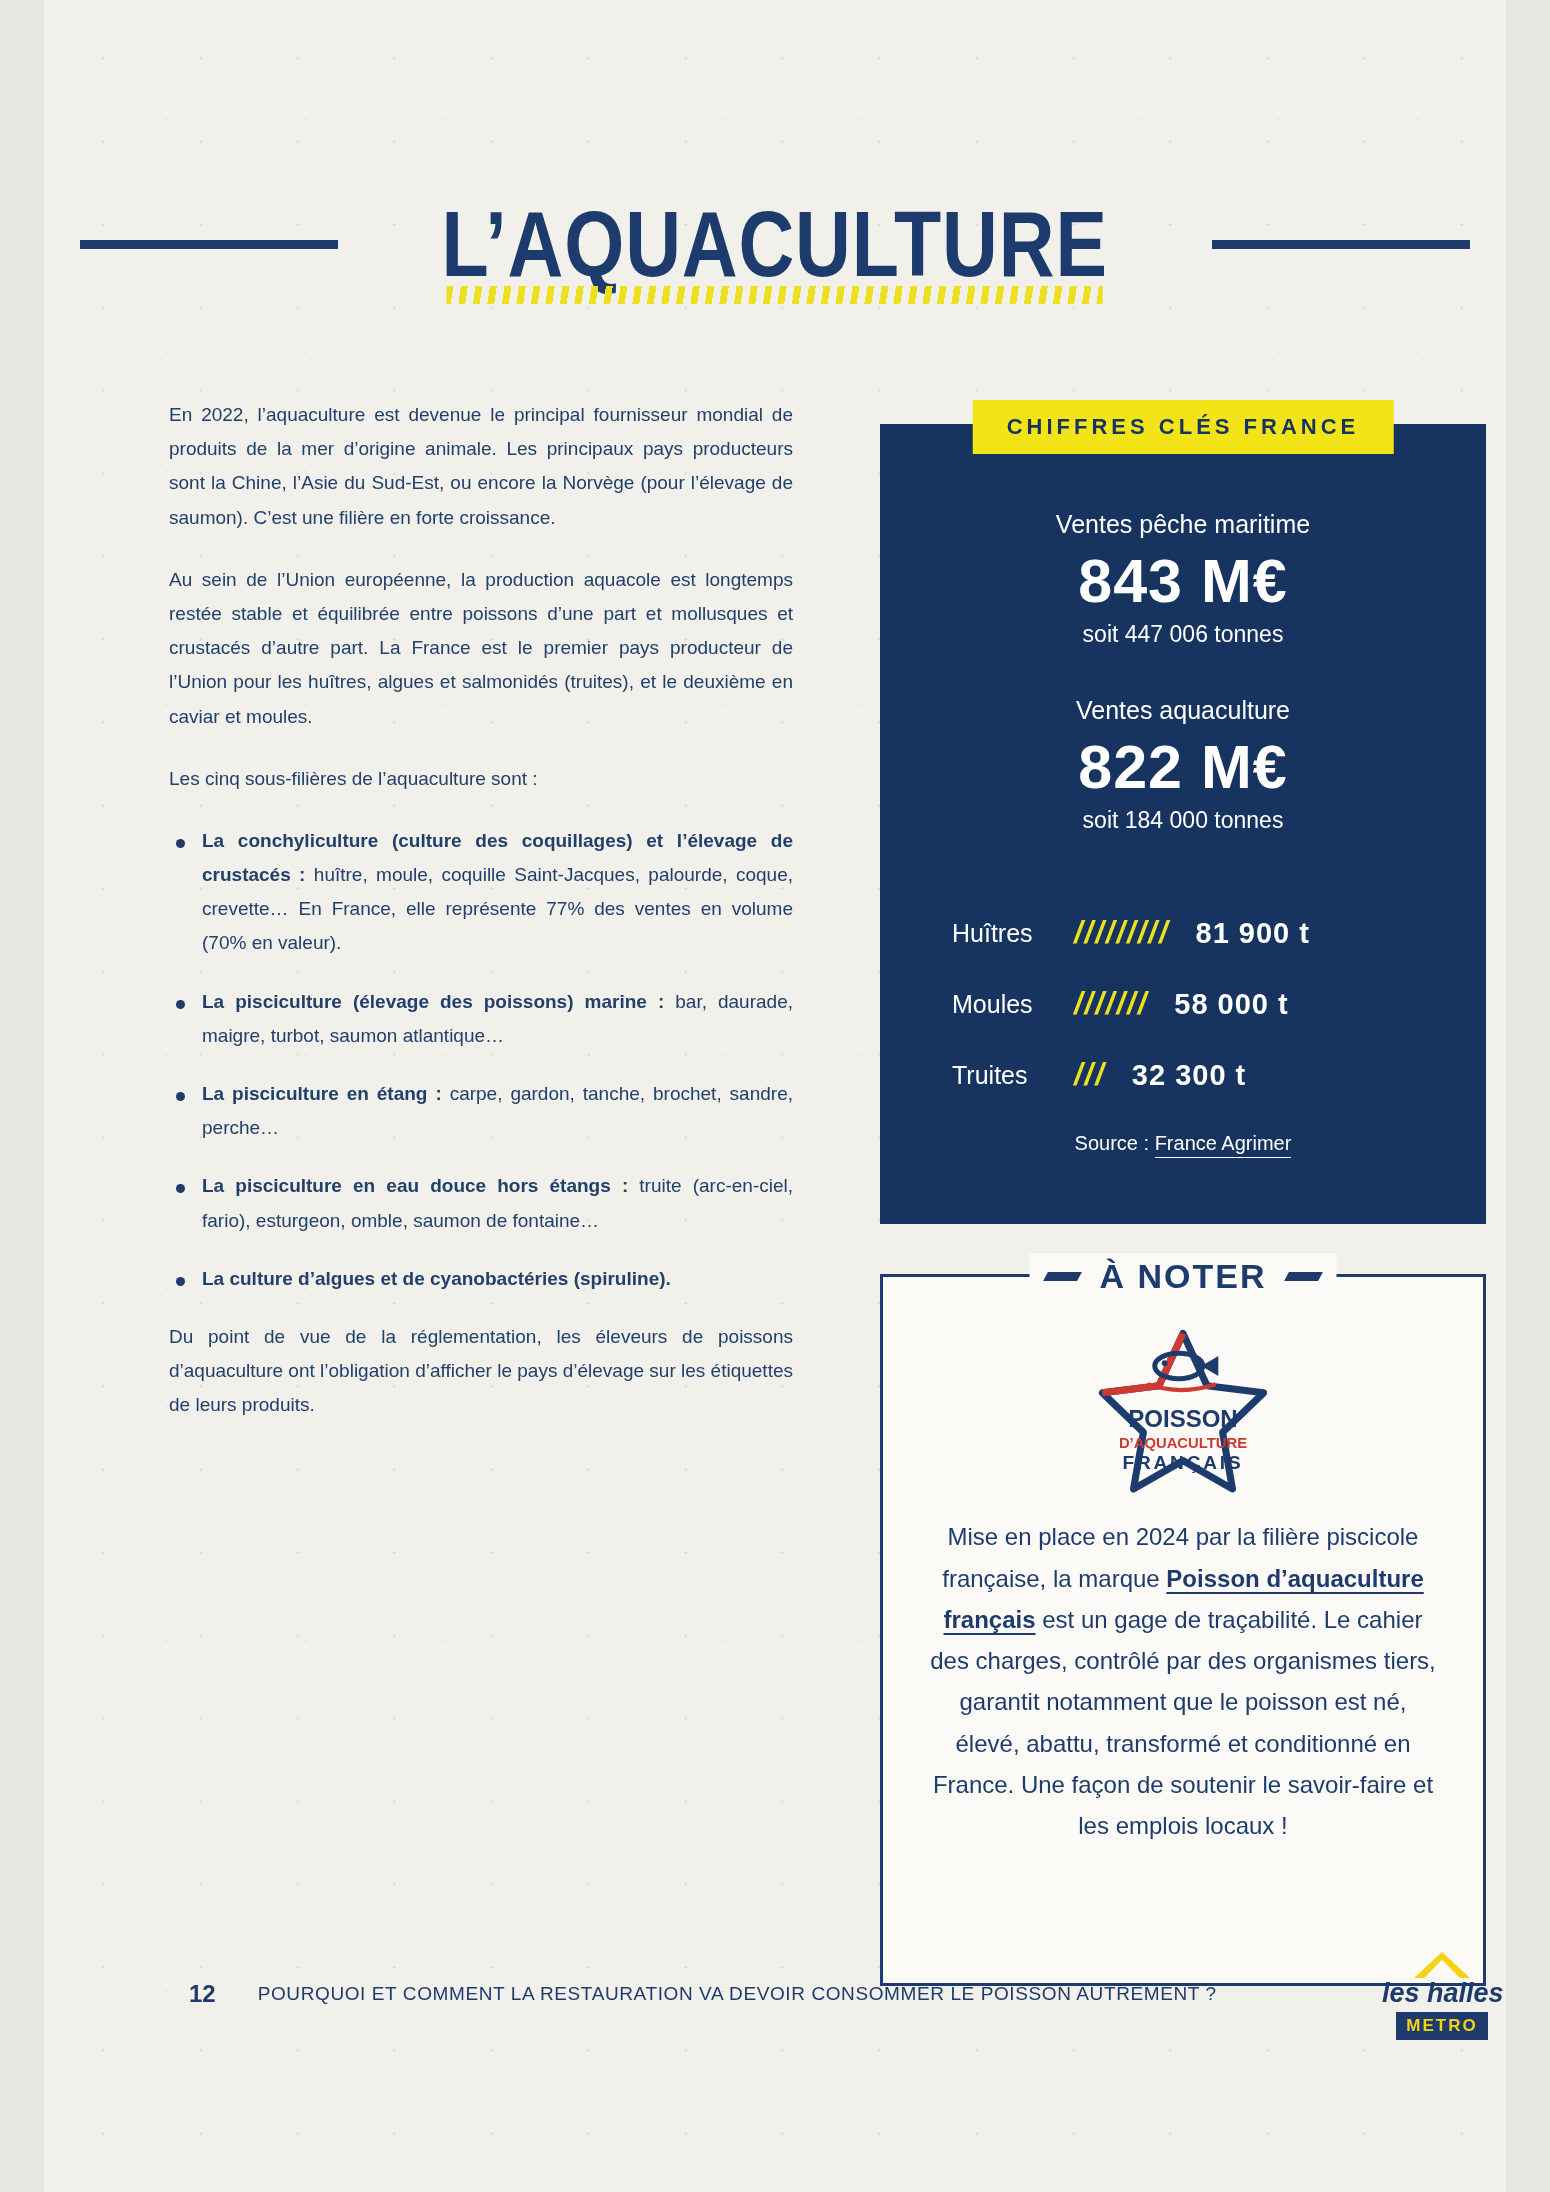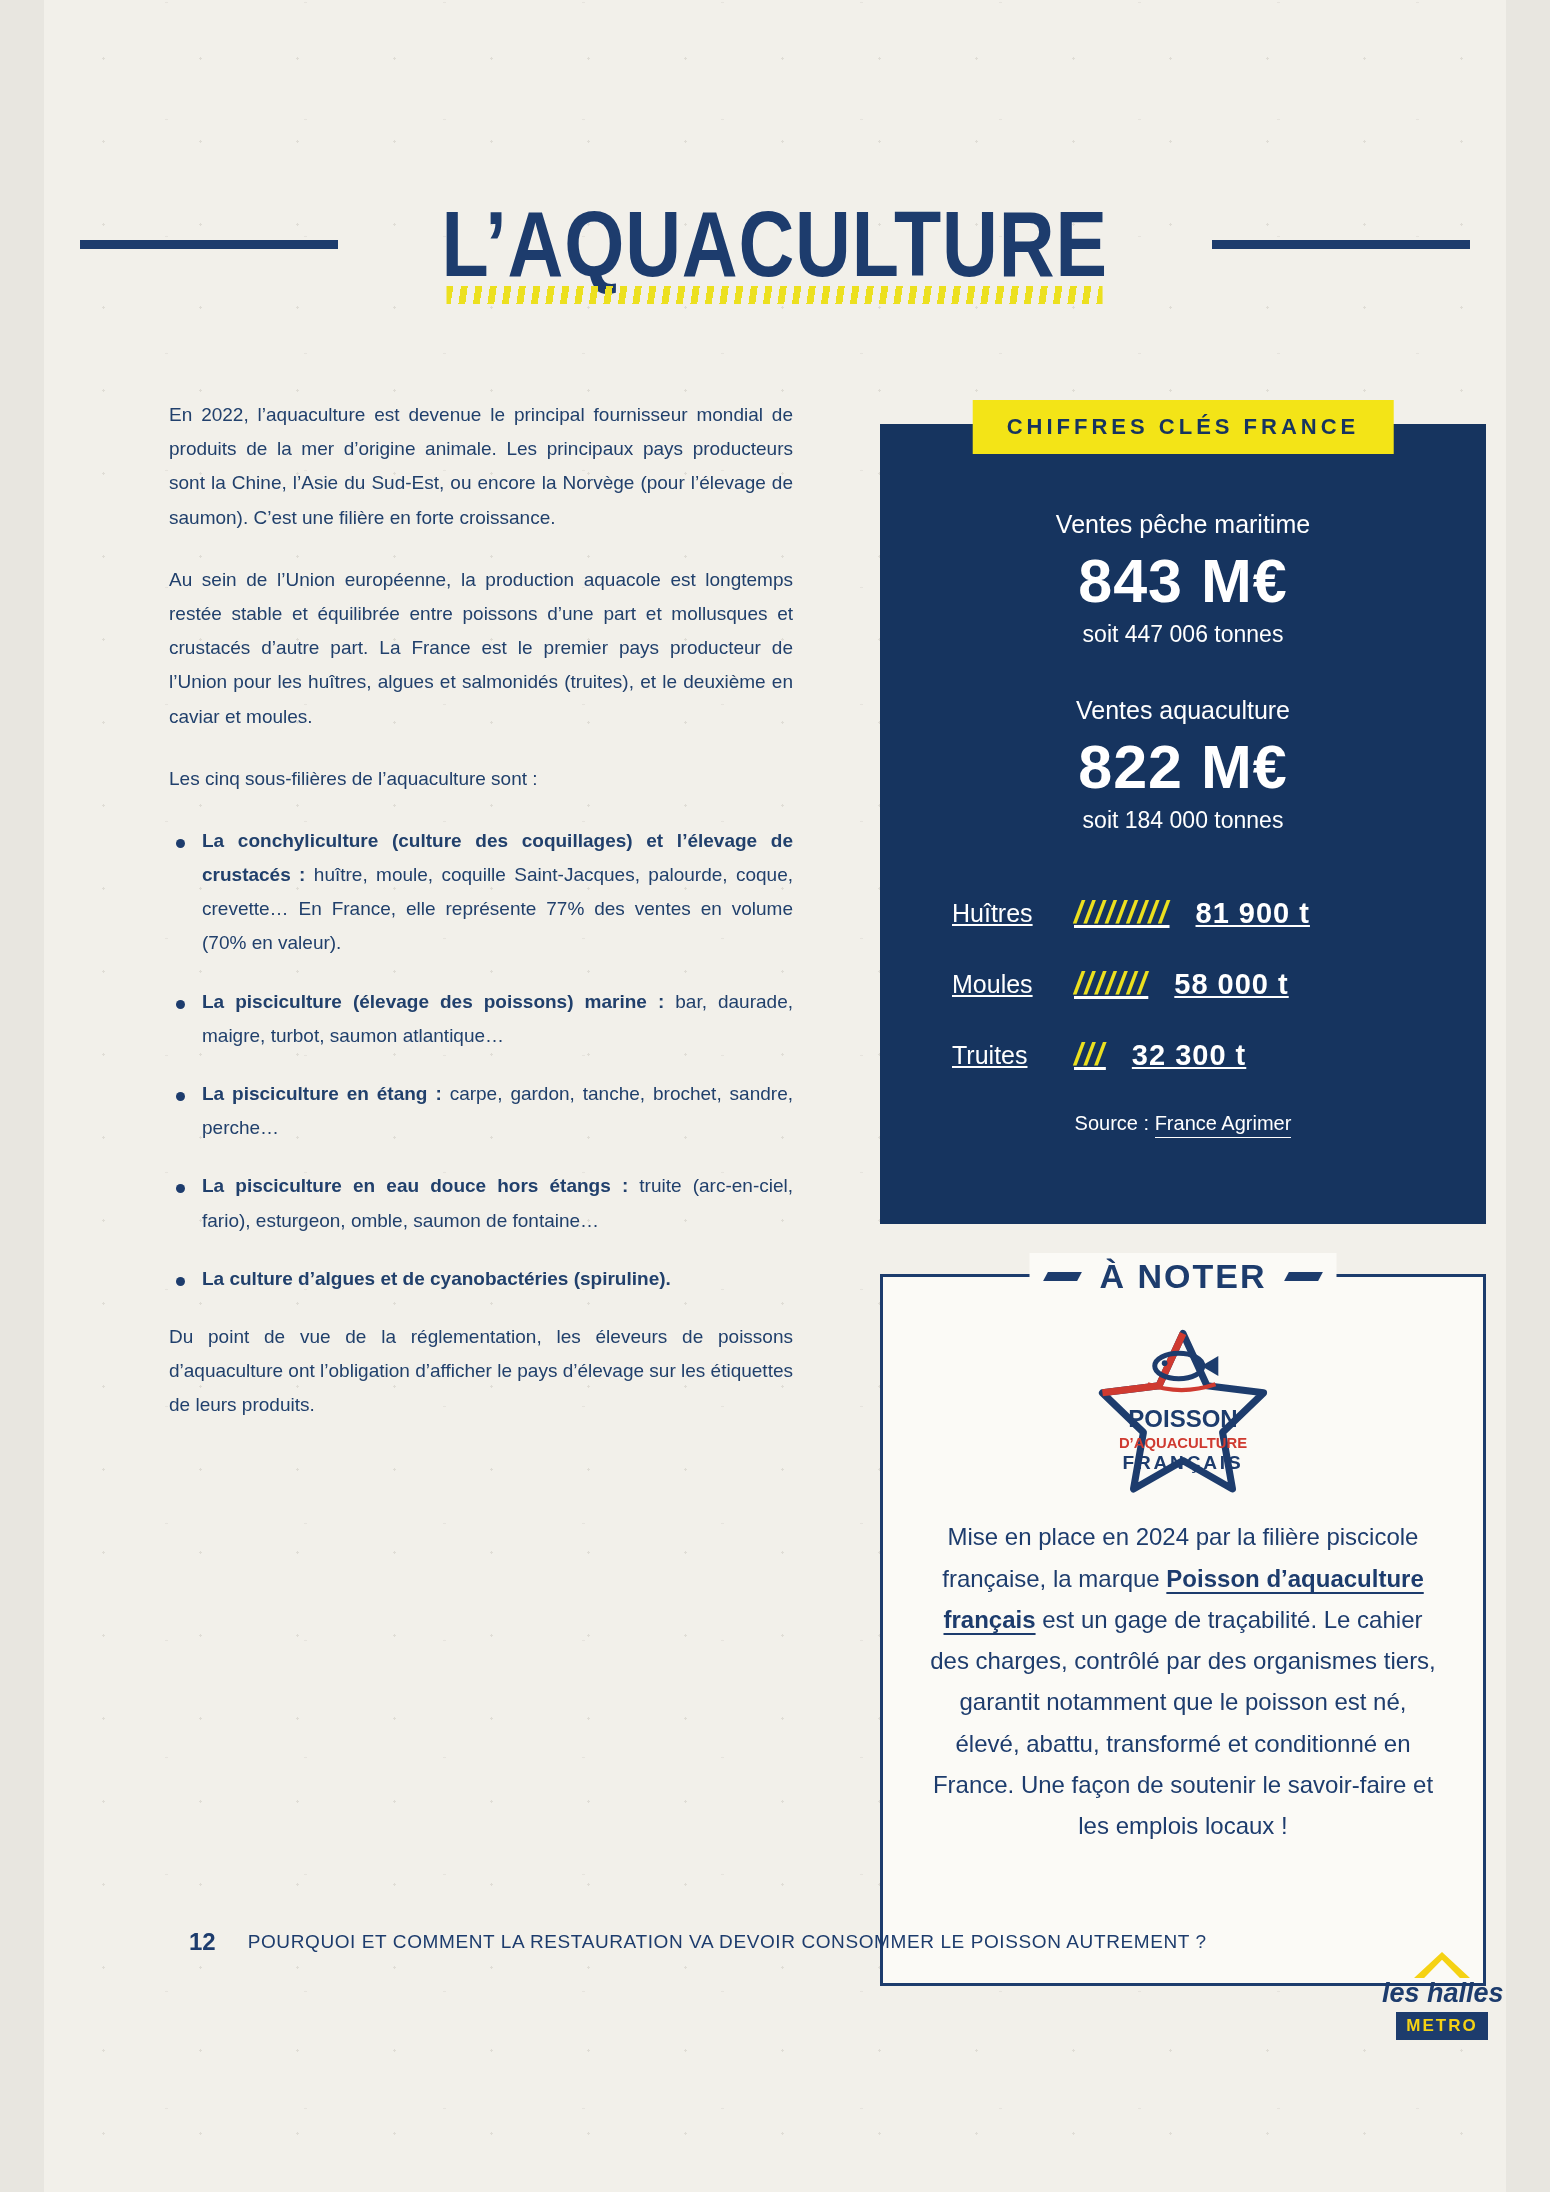--- a/index.html
+++ b/index.html
@@ -68,21 +68,21 @@
   .stats-tab{
     position:absolute;top:-24px;left:50%;transform:translateX(-50%);
     background:var(--yellow);color:var(--panel);
     font-weight:bold;font-size:22px;letter-spacing:4px;
     padding:14px 34px;white-space:nowrap;
   }
   .stat-label{font-size:25px;margin-bottom:10px;}
   .stat-value{font-size:61px;font-weight:bold;letter-spacing:1px;line-height:1.05;}
   .stat-sub{font-size:23px;margin-top:8px;}
   .stat-block + .stat-block{margin-top:48px;}
-  .bar-rows{margin-top:56px;text-align:left;padding-left:32px;text-decoration:underline;}
+  .bar-rows{margin-top:76px;text-align:left;padding-left:32px;}
   .bar-row{display:flex;align-items:center;margin-bottom:25px;height:46px;}
   .bar-label{width:122px;font-size:25px;flex:0 0 auto;}
   .bar-ticks{
     color:#ece01f;font-weight:bold;font-style:italic;
     font-size:31px;letter-spacing:2px;margin-right:26px;white-space:nowrap;
   }
   .bar-value{font-size:29px;font-weight:bold;letter-spacing:1px;white-space:nowrap;}
   .source{margin-top:34px;font-size:20px;color:#fff;}
   .source-link{
     color:#fff;text-decoration:none;border-bottom:1.5px solid #fff;
@@ -110,22 +110,22 @@
     color:var(--navy);font-size:24px;line-height:1.72;
     text-align:center;padding:0 44px;margin:6px 0 0;
   }
   .note-link{
     color:var(--navy);font-weight:bold;text-decoration:underline;
     text-underline-offset:5px;cursor:pointer;
   }
 
   
   .footer{
-    position:absolute;left:145px;top:1928px;
-    display:flex;align-items:center;gap:32px;color:var(--navy);
+    position:absolute;left:145px;top:1980px;
+    display:flex;align-items:center;gap:42px;color:var(--navy);
   }
   .page-num{font-size:24px;font-weight:bold;}
   .footer-text{font-size:19px;font-weight:normal;letter-spacing:.6px;}
 
   
   .brand{position:absolute;left:1338px;top:1952px;width:120px;text-align:center;}
   .brand-roof{
     width:56px;height:26px;margin:0 auto 2px;background:#f5d214;
     clip-path:polygon(0 100%, 50% 0, 100% 100%, 82% 100%, 50% 30%, 18% 100%);
   }

